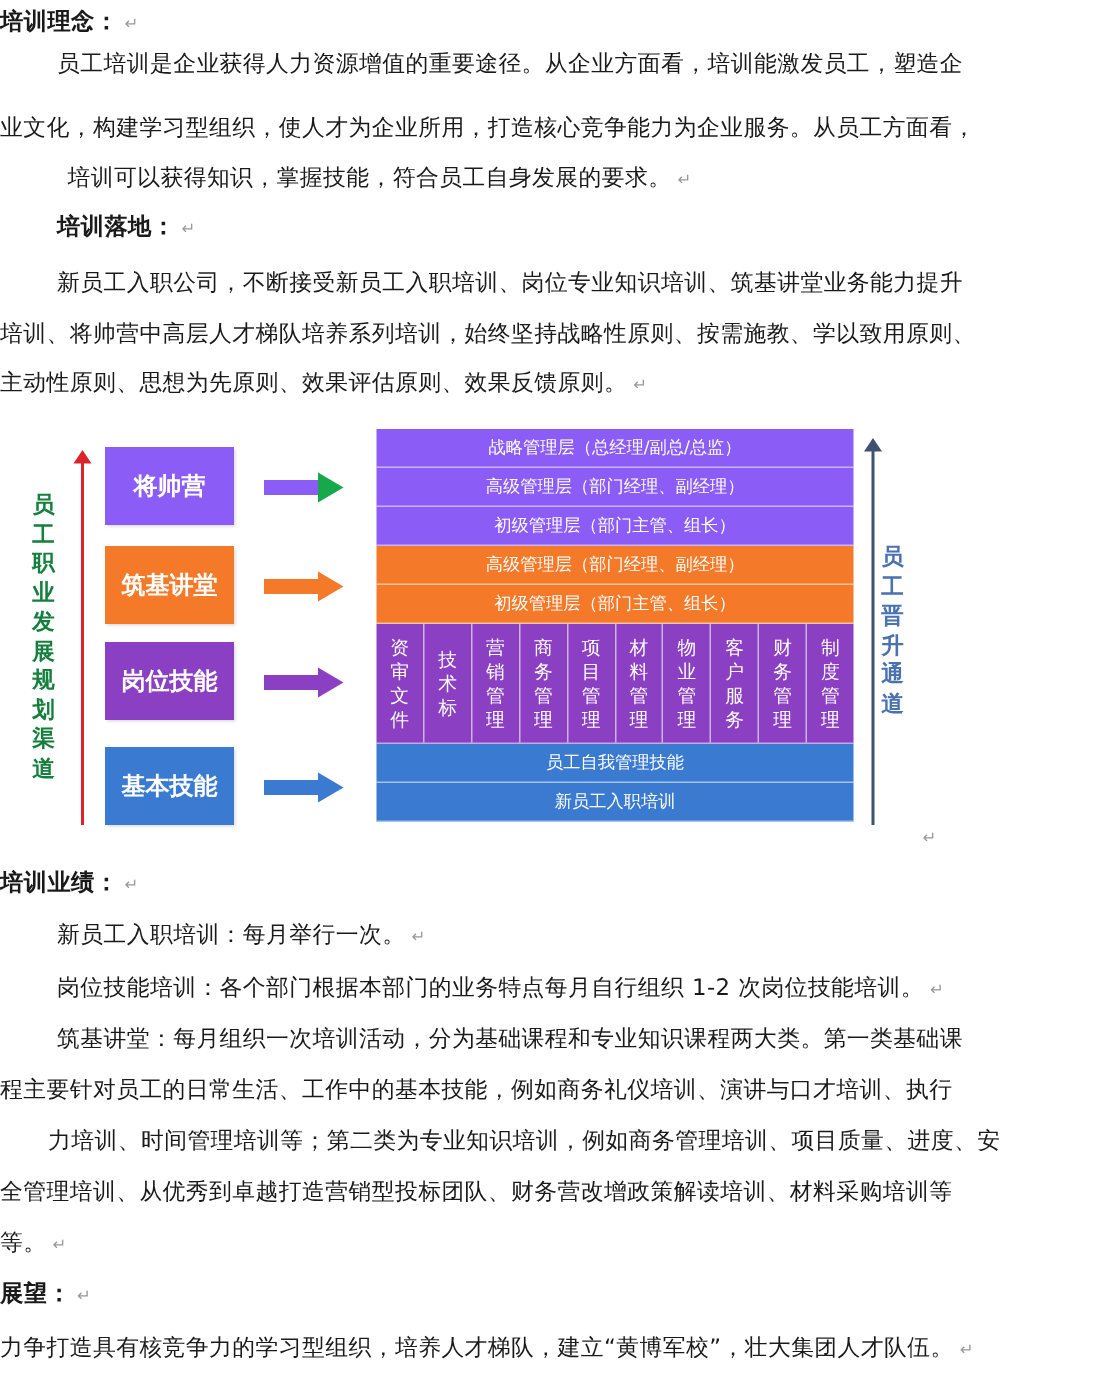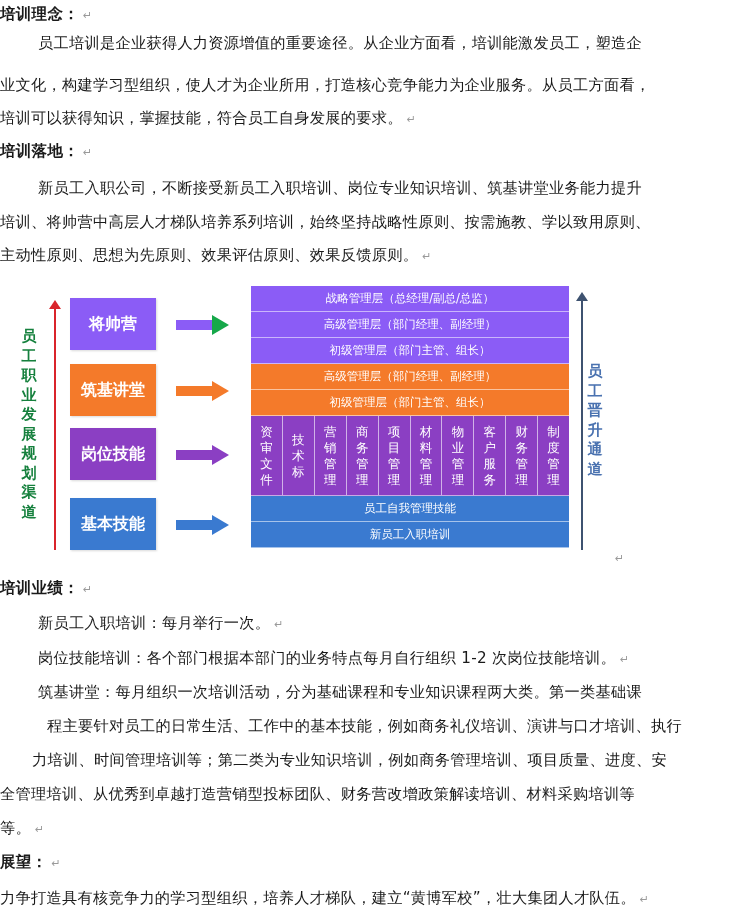--- a/index.html
+++ b/index.html
@@ -40,23 +40,23 @@
               border-left:6px solid transparent; border-right:6px solid transparent; border-bottom:9px solid #3e5270; }
   .bluetext { position:absolute; left:586px; top:82px; width:18px; color:#4a72b0; font-weight:bold; font-size:15px; line-height:19.5px; text-align:center; white-space:normal; word-break:break-all; }
   .dpm { position:absolute; left:615px; top:272px; color:#9a9a9a; font-size:11px; }
 </style>
 </head>
 <body>
 
 <div class="line h" style="top:4px;"><span>培训理念：</span><span class="pm">↵</span></div>
 <div class="line ind" style="top:33px;font-family:Liberation Serif, serif;">员工培训是企业获得人力资源增值的重要途径。从企业方面看，培训能激发员工，塑造企</div>
 <div class="line" style="top:75px;">业文化，构建学习型组织，使人才为企业所用，打造核心竞争能力为企业服务。从员工方面看，</div>
-<div class="line" style="top:108px;"><span>培训可以获得知识，掌握技能，符合员工自身发展的要求。</span><span class="pm">↵</span></div>
+<div class="line" style="top:108px;padding-left:45px;"><span>培训可以获得知识，掌握技能，符合员工自身发展的要求。</span><span class="pm">↵</span></div>
 
-<div class="line h" style="top:141px;"><span>培训落地：</span><span class="pm">↵</span></div>
+<div class="line h" style="top:141px;padding-left:38px;"><span>培训落地：</span><span class="pm">↵</span></div>
 <div class="line ind" style="top:178px;">新员工入职公司，不断接受新员工入职培训、岗位专业知识培训、筑基讲堂业务能力提升</div>
 <div class="line" style="top:212px;">培训、将帅营中高层人才梯队培养系列培训，始终坚持战略性原则、按需施教、学以致用原则、</div>
 <div class="line" style="top:245px;"><span>主动性原则、思想为先原则、效果评估原则、效果反馈原则。</span><span class="pm">↵</span></div>
 
 <div class="diagram">
   <div class="redhead"></div>
   <div class="redline"></div>
   <div class="redtext">员工职业发展规划渠道</div>
 
   <div class="lbox green" style="top:18px;">将帅营</div>
@@ -106,19 +106,19 @@
   <div class="bluehead"></div>
   <div class="blueline"></div>
   <div class="bluetext">员工晋升通道</div>
   <div class="dpm">↵</div>
 </div>
 
 <div class="line h" style="top:578px;"><span>培训业绩：</span><span class="pm">↵</span></div>
 <div class="line ind" style="top:613px;"><span>新员工入职培训：每月举行一次。</span><span class="pm">↵</span></div>
 <div class="line ind" style="top:648px;"><span>岗位技能培训：各个部门根据本部门的业务特点每月自行组织 1-2 次岗位技能培训。</span><span class="pm">↵</span></div>
 <div class="line ind" style="top:682px;">筑基讲堂：每月组织一次培训活动，分为基础课程和专业知识课程两大类。第一类基础课</div>
-<div class="line" style="top:716px;padding-left:47px;">程主要针对员工的日常生活、工作中的基本技能，例如商务礼仪培训、演讲与口才培训、执行</div>
+<div class="line" style="top:716px;">程主要针对员工的日常生活、工作中的基本技能，例如商务礼仪培训、演讲与口才培训、执行</div>
 <div class="line" style="top:750px;padding-left:32px;">力培训、时间管理培训等；第二类为专业知识培训，例如商务管理培训、项目质量、进度、安</div>
 <div class="line" style="top:784px;">全管理培训、从优秀到卓越打造营销型投标团队、财务营改增政策解读培训、材料采购培训等</div>
 <div class="line" style="top:818px;"><span>等。</span><span class="pm">↵</span></div>
 
 <div class="line h" style="top:852px;"><span>展望：</span><span class="pm">↵</span></div>
 <div class="line" style="top:888px;"><span>力争打造具有核竞争力的学习型组织，培养人才梯队，建立“黄博军校”，壮大集团人才队伍。</span><span class="pm">↵</span></div>
 
 </body></html>

